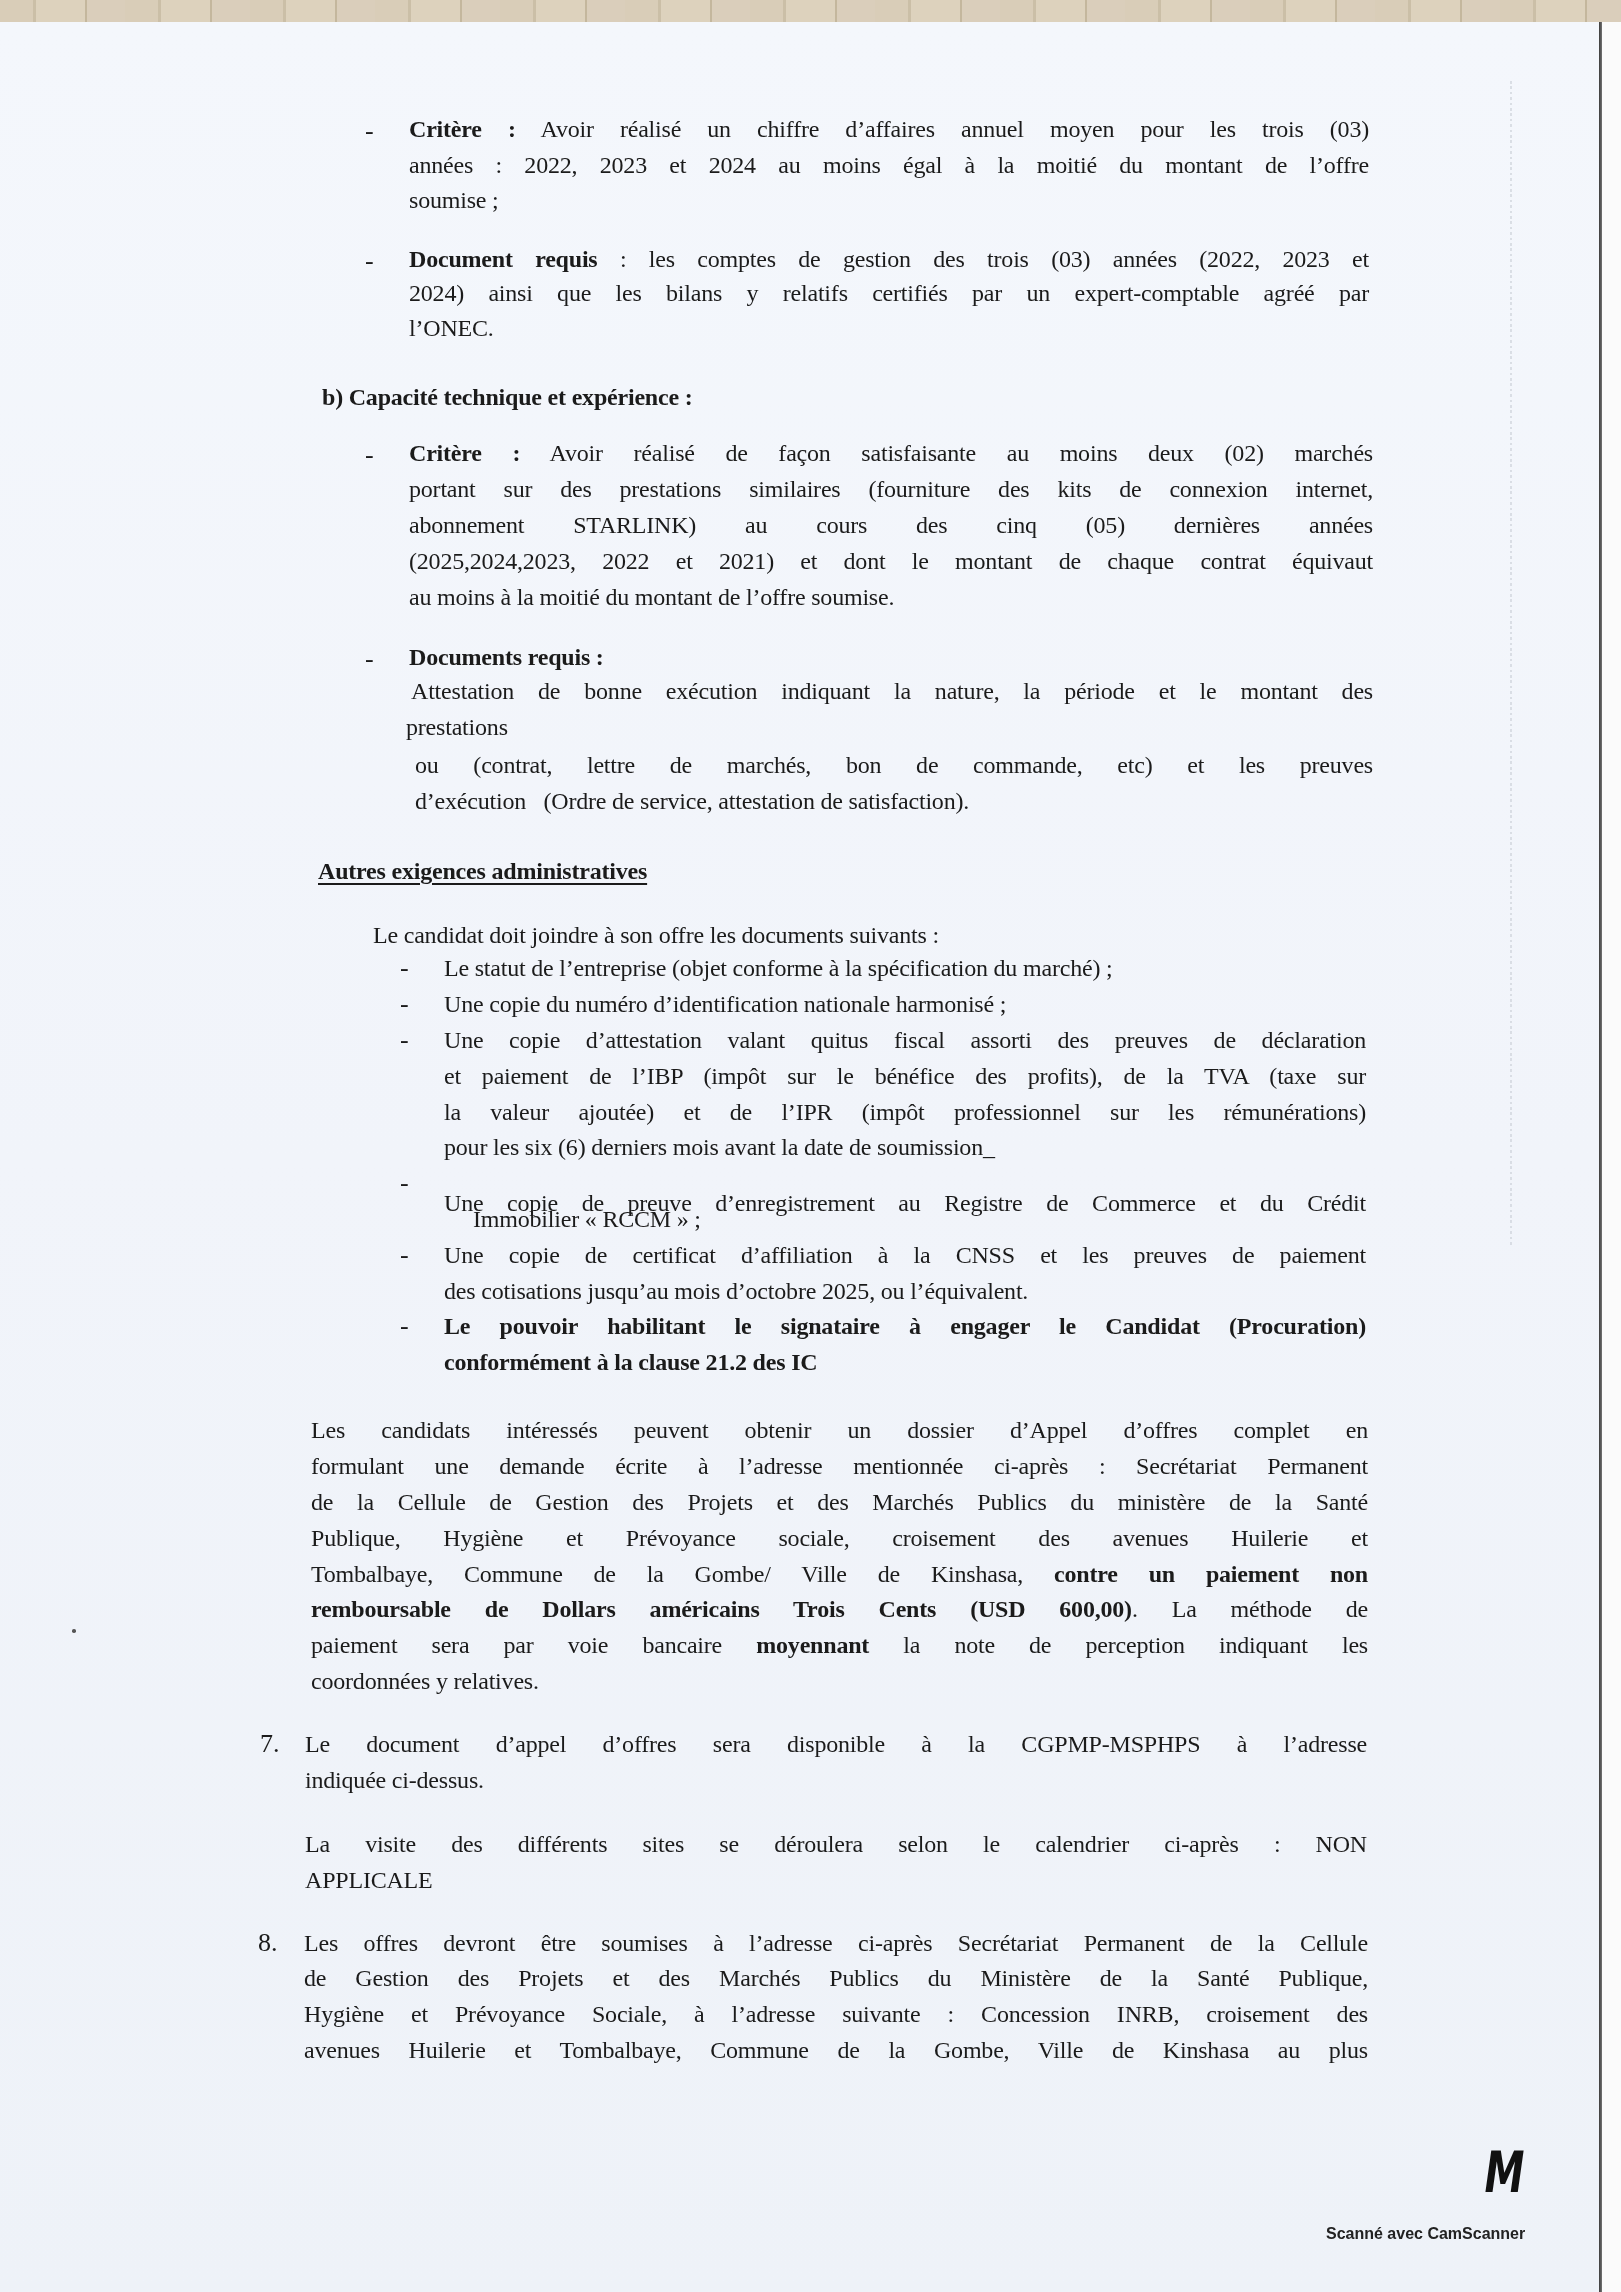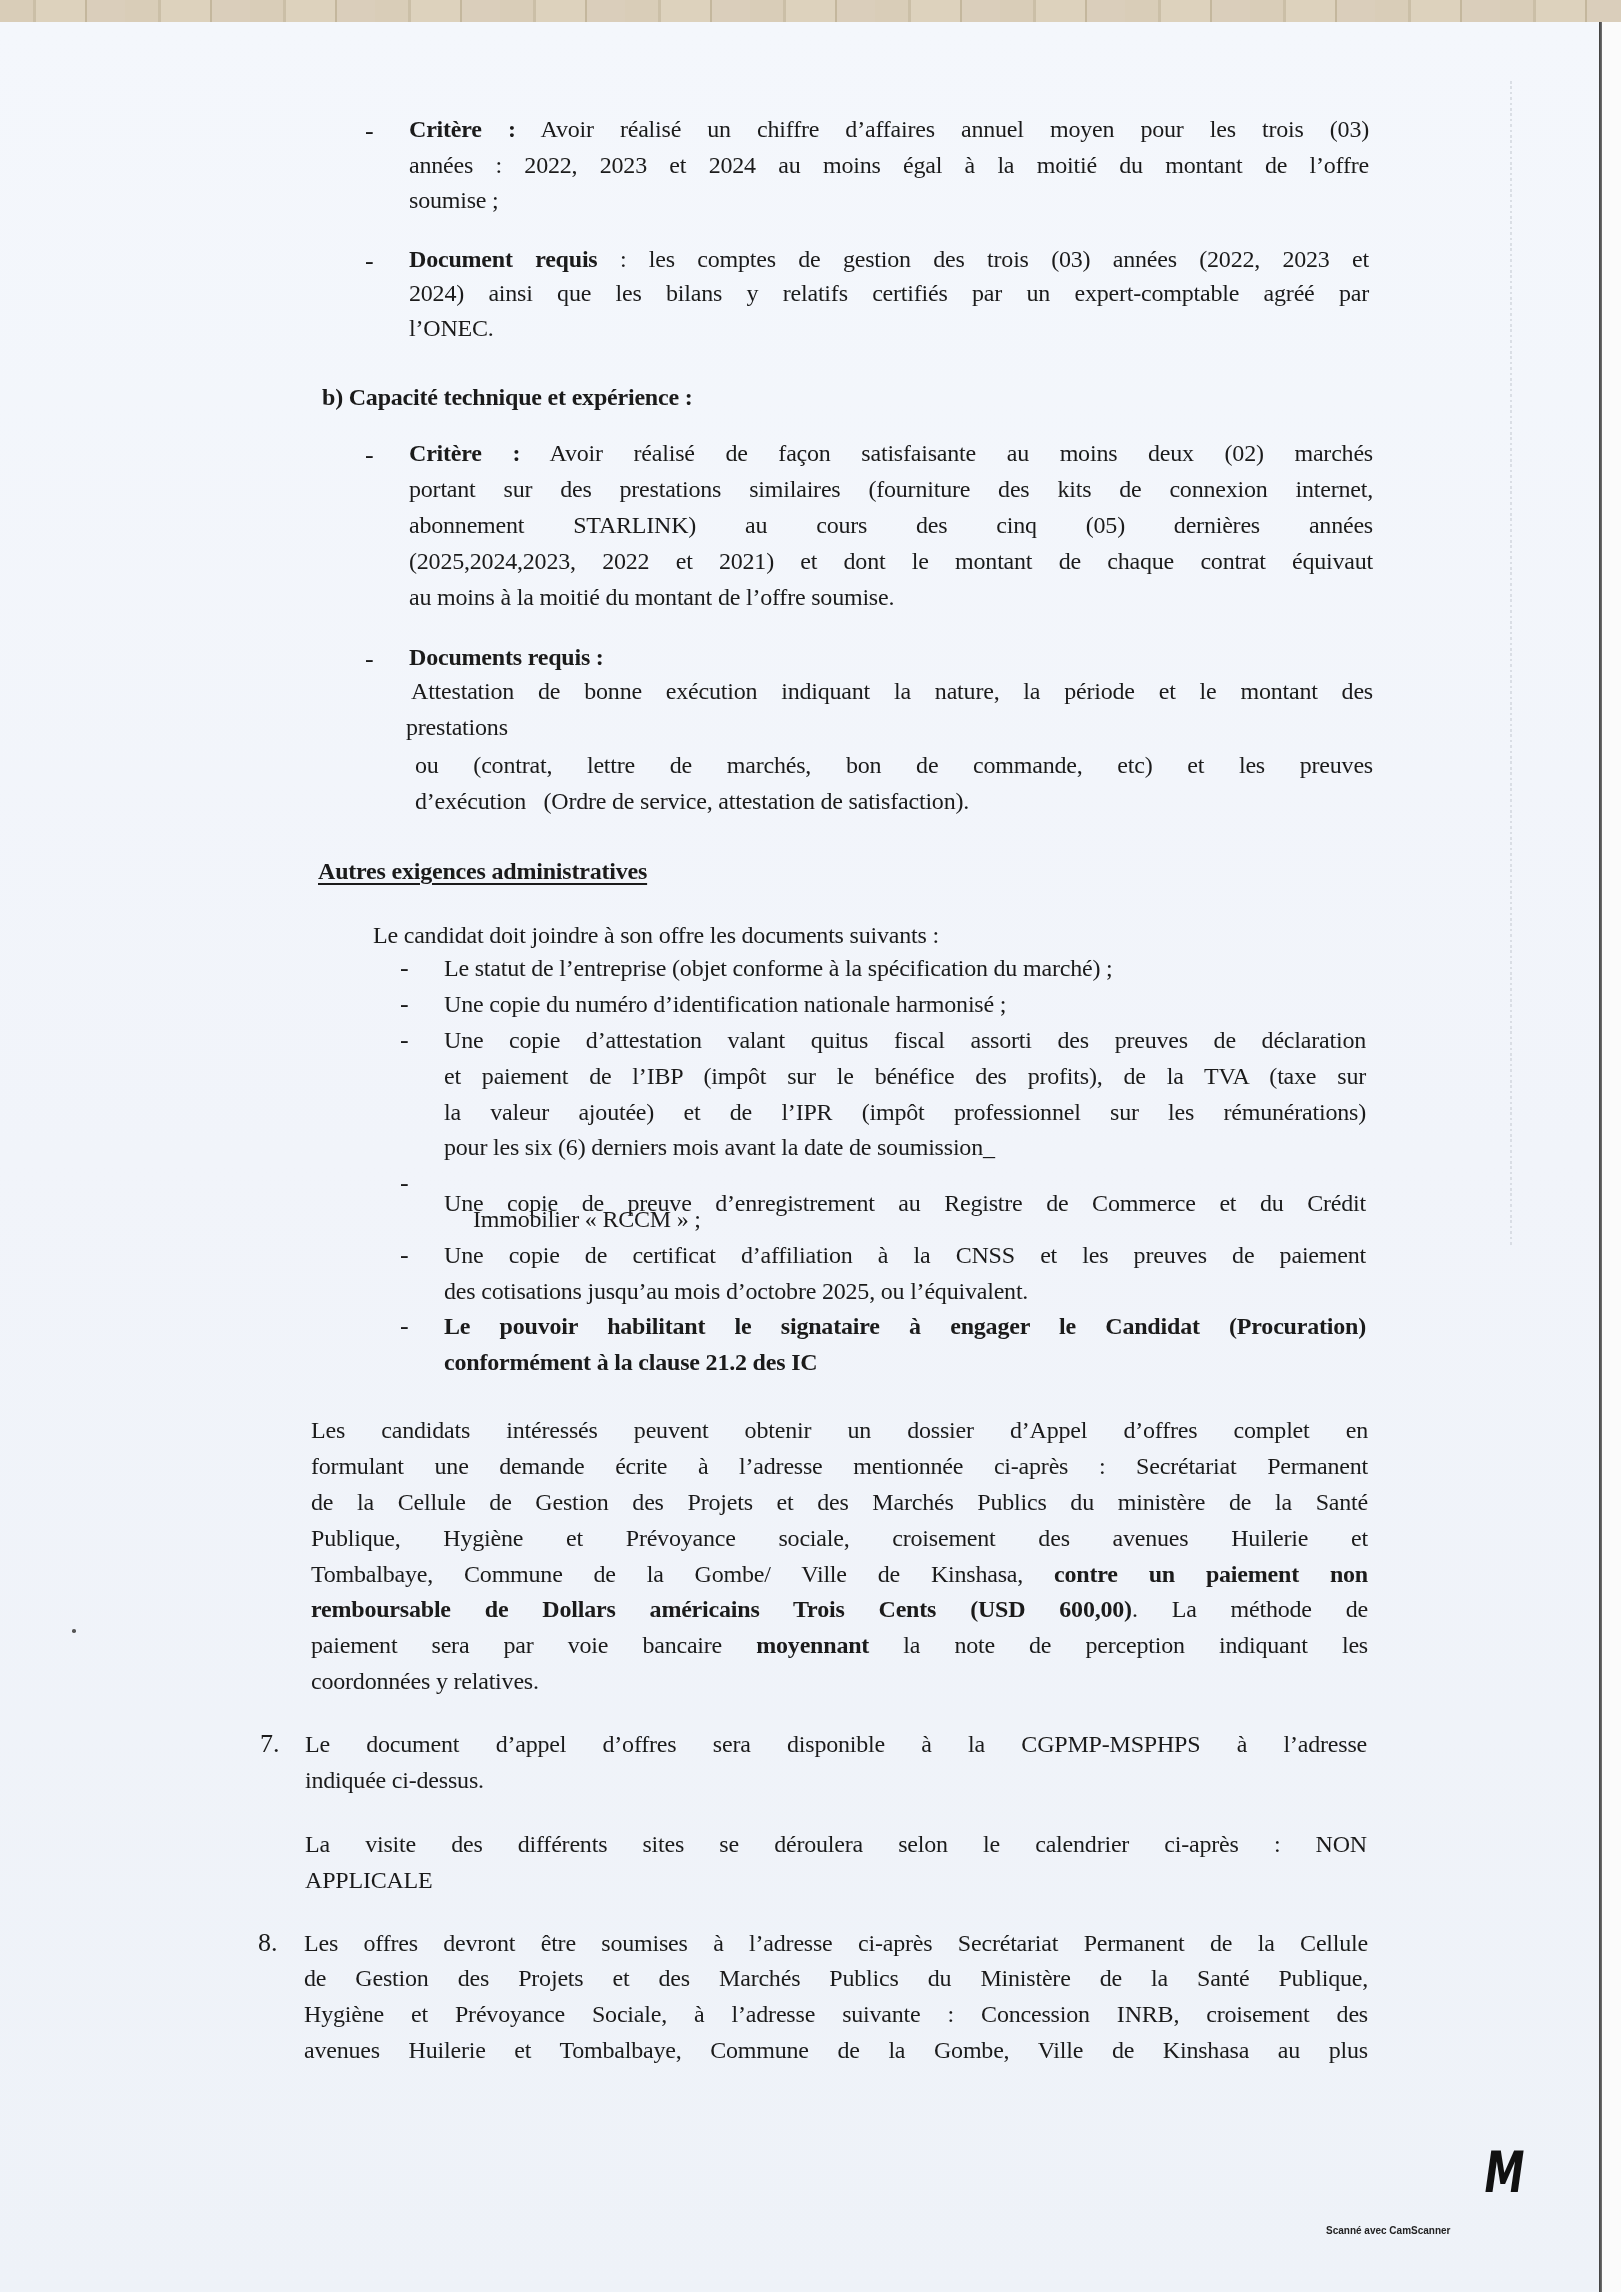--- a/index.html
+++ b/index.html
@@ -30,21 +30,21 @@
   .txt { position:absolute; font-size:24px; line-height:36px; white-space:nowrap; letter-spacing:-0.2px; }
   .just { text-align:justify; text-align-last:justify; white-space:normal; }
   b, .b { font-weight:bold; }
   .u { text-decoration:underline; text-decoration-thickness:1.8px; text-underline-offset:3.6px; }
   .dash { position:absolute; font-size:26px; line-height:36px; }
   .num { position:absolute; font-size:26px; line-height:36px; }
   .sig {
     position:absolute; left:1476px; top:2139px; font-family:"DejaVu Sans", sans-serif;
     font-size:57px; font-weight:bold; transform:skewX(-8deg) scaleX(.7); color:#111;
   }
-  .cam { position:absolute; left:1326px; top:2225px; font-family:"Liberation Sans", sans-serif; font-size:10px; font-weight:bold; color:#222; }
+  .cam { position:absolute; left:1326px; top:2225px; font-family:"Liberation Sans", sans-serif; font-size:16px; font-weight:bold; color:#222; }
   .dot { position:absolute; width:3.6px; height:3.6px; border-radius:50%; background:#555; }
 </style>
 </head>
 <body>
 
 <div class="wood"></div>
 <div class="page"></div>
 <div class="edge"></div>
 <div class="right-white"></div>
 <div class="faint-line"></div>

